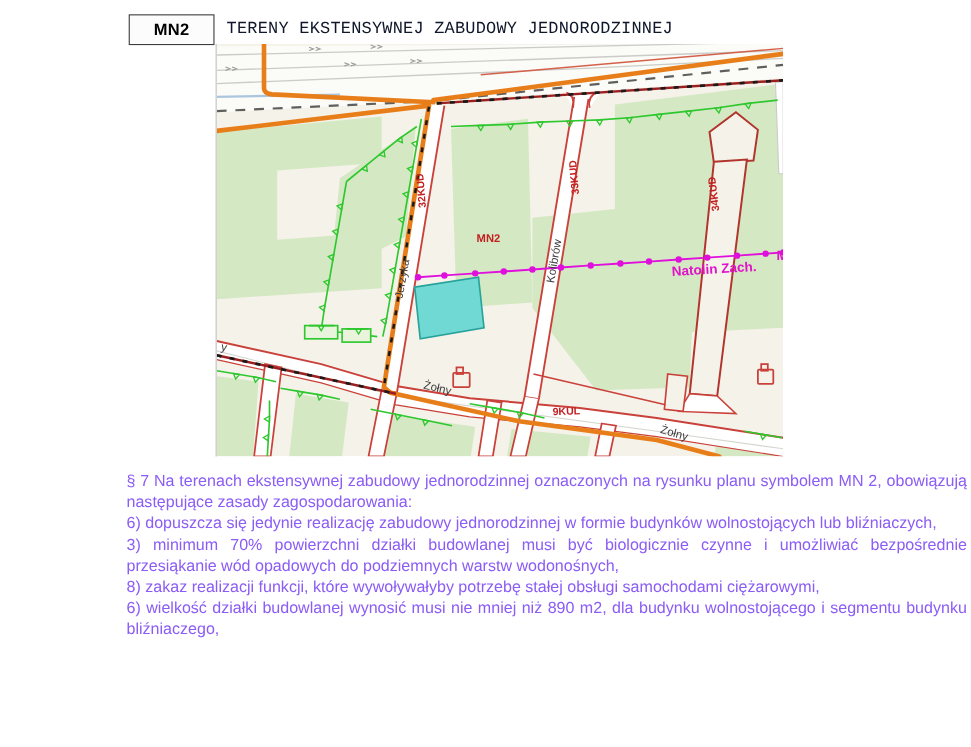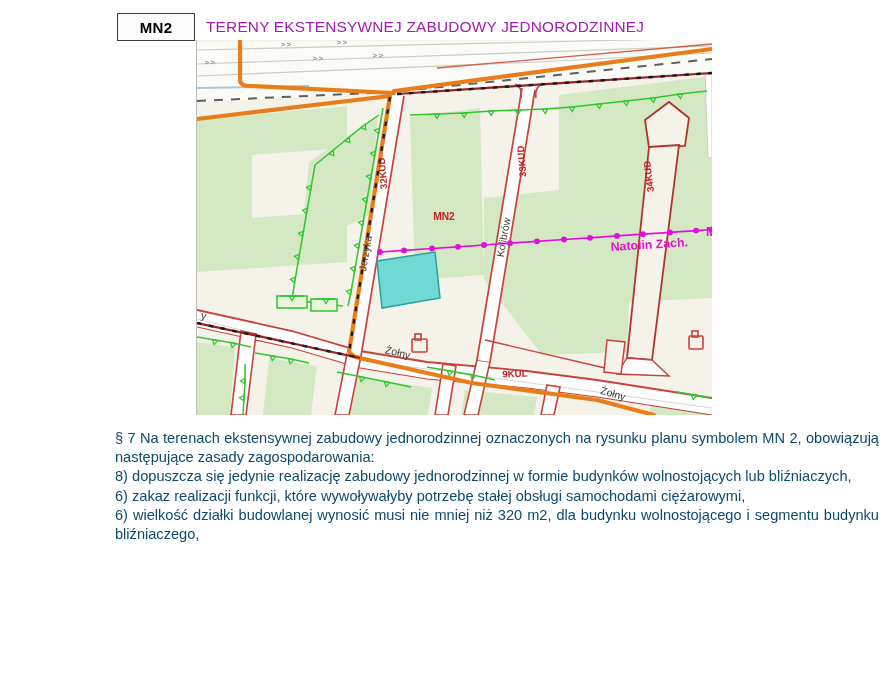--- a/index.html
+++ b/index.html
@@ -2,26 +2,26 @@
 <html><head>
 <meta charset="utf-8">
 <style>
   html,body{margin:0;padding:0;background:#ffffff;}
   .page{position:relative;width:883px;height:679px;background:#ffffff;overflow:hidden;
         font-family:"Liberation Sans",sans-serif;color:#000;}
   .hdr-box{position:absolute;left:117px;top:13px;width:76px;height:26px;border:1px solid #3d3d3d;
            background:#fcfcfc;display:flex;align-items:center;justify-content:center;
            font-size:15px;font-weight:bold;letter-spacing:.3px;}
   .hdr-title{position:absolute;left:206px;top:13px;height:27px;line-height:27px;
-             font-size:15.4px;color:#a21caf;letter-spacing:.2px;white-space:nowrap;}
+             font-size:15.4px;color:#0f172a;letter-spacing:.2px;white-space:nowrap;font-family:Liberation Mono, monospace;}
   .map-wrap{position:absolute;left:196px;top:40px;width:515px;height:375px;
             border-left:1px solid #bdbdb8;overflow:hidden;}
   .map-wrap svg{display:block;}
   .regs{position:absolute;left:115px;top:429px;width:764px;font-size:14.6px;
-        line-height:19.2px;text-align:justify;color:#0c4a6e;}
+        line-height:19.2px;text-align:justify;color:#8b5cf6;}
   .regs p{margin:0;}
   svg text{font-family:"Liberation Sans",sans-serif;}
   .lbl-red{fill:#c31f1f;font-weight:bold;font-size:9.6px;}
   .lbl-street{fill:#3c3c3c;font-size:10.4px;}
   .lbl-metro{fill:#e012ca;font-weight:bold;font-size:12.3px;}
 </style>
 </head>
 <body>
 
 <div class="page">
@@ -165,18 +165,19 @@
       <text class="lbl-street" transform="translate(310,198) rotate(-80)">Kolibrów</text>
       <text class="lbl-street" transform="translate(200,316) rotate(13)">Żołny</text>
       <text class="lbl-street" transform="translate(415,357) rotate(16)">Żołny</text>
       <text class="lbl-street" transform="translate(6,279) rotate(12)">y</text>
     </g>
   </svg>
   </div>
 
   <div class="regs">
     <p>§ 7 Na terenach ekstensywnej zabudowy jednorodzinnej oznaczonych na rysunku planu symbolem MN 2, obowiązują następujące zasady zagospodarowania:</p>
-    <p>8) dopuszcza się jedynie realizację zabudowy jednorodzinnej w formie budynków wolnostojących lub bliźniaczych,</p>
-    <p>6) zakaz realizacji funkcji, które wywoływałyby potrzebę stałej obsługi samochodami ciężarowymi,</p>
-    <p>6) wielkość działki budowlanej wynosić musi nie mniej niż 320 m2, dla budynku wolnostojącego i segmentu budynku bliźniaczego,</p>
+    <p>6) dopuszcza się jedynie realizację zabudowy jednorodzinnej w formie budynków wolnostojących lub bliźniaczych,</p>
+    <p>3) minimum 70% powierzchni działki budowlanej musi być biologicznie czynne i umożliwiać bezpośrednie przesiąkanie wód opadowych do podziemnych warstw wodonośnych,</p>
+    <p>8) zakaz realizacji funkcji, które wywoływałyby potrzebę stałej obsługi samochodami ciężarowymi,</p>
+    <p>6) wielkość działki budowlanej wynosić musi nie mniej niż 890 m2, dla budynku wolnostojącego i segmentu budynku bliźniaczego,</p>
   </div>
 
 </div>
 
 </body></html>

